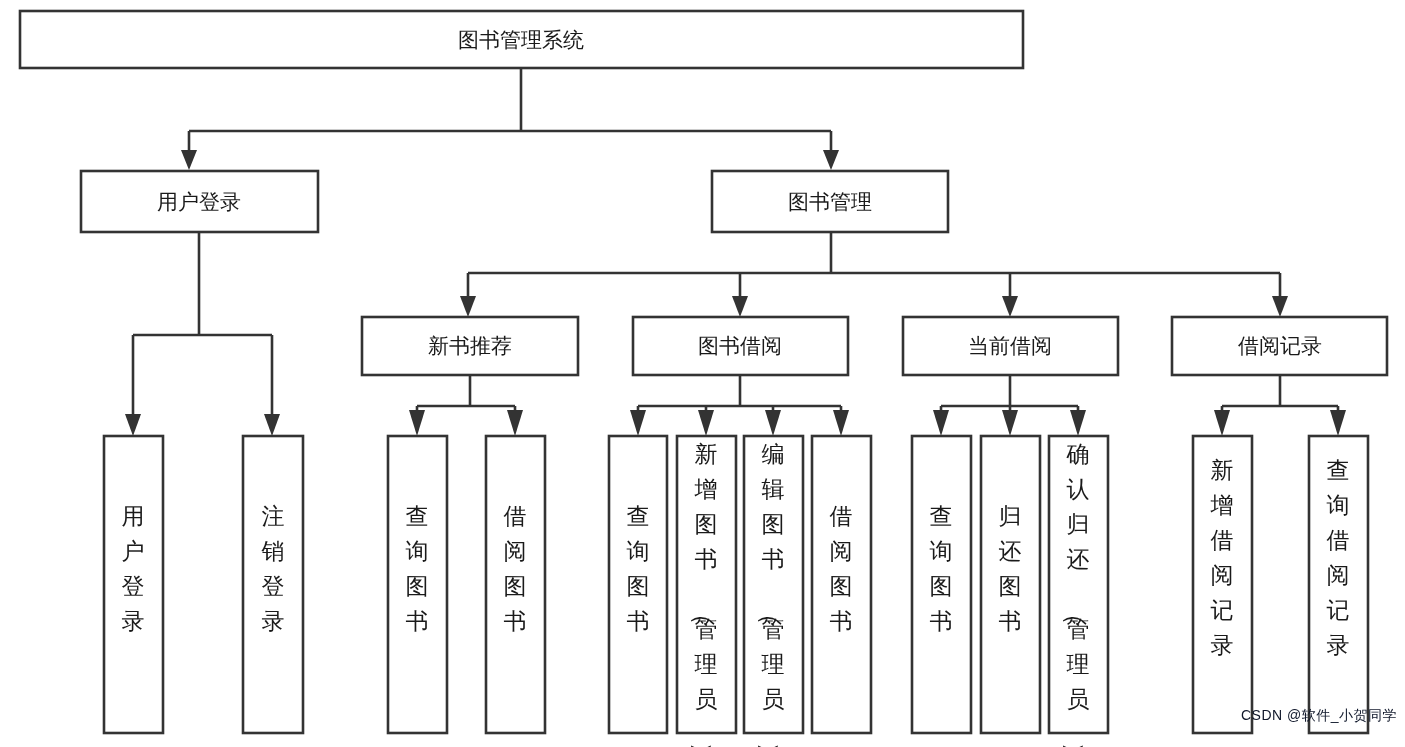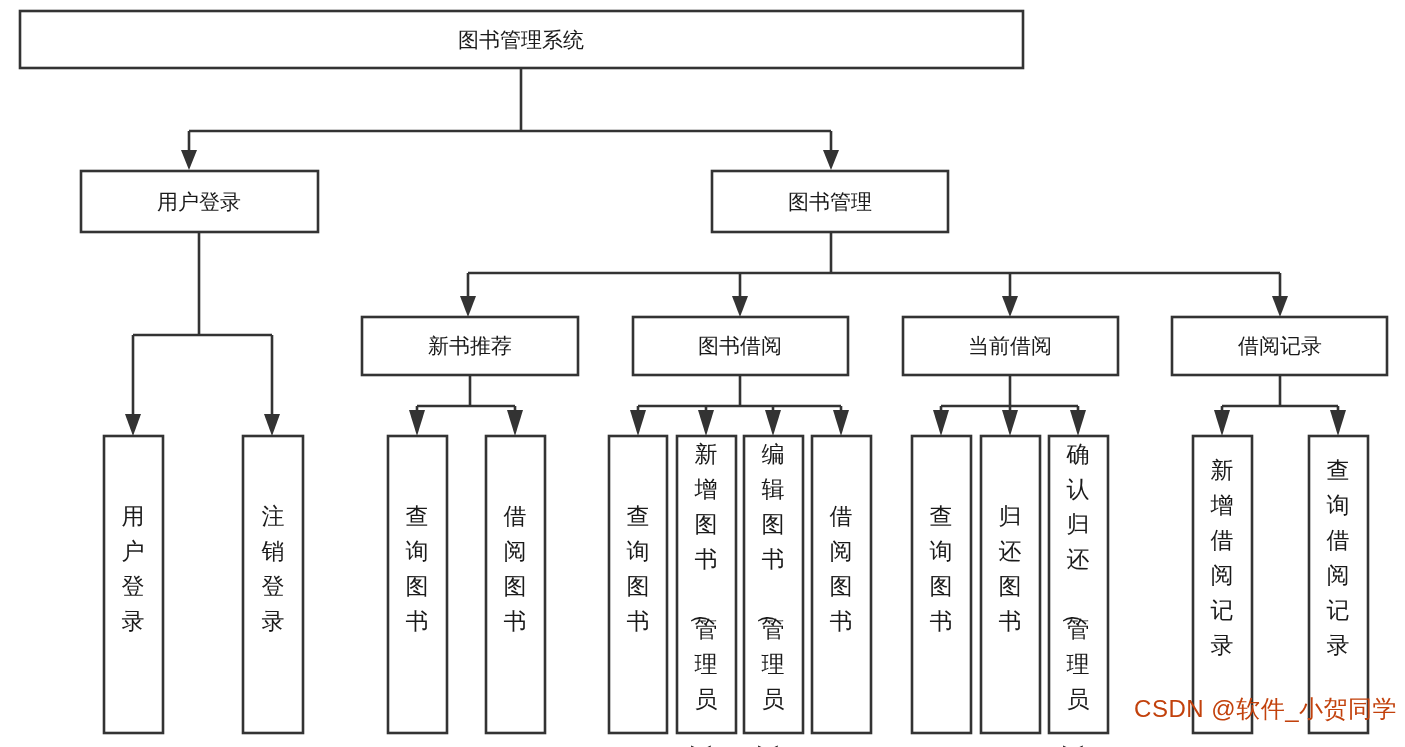--- a/index.html
+++ b/index.html
@@ -53,22 +53,22 @@
     fill: #1a1a1a;
     font-family: "Liberation Sans", "DejaVu Sans", sans-serif;
     font-size: 23px;
     text-anchor: middle;
   }
   .watermark {
     position: absolute;
     right: 8px;
     bottom: 4px;
     font-family: "Liberation Sans", "DejaVu Sans", sans-serif;
-    font-size: 24px;
-    color: #c2410c;
+    font-size: 14px;
+    color: #0f172a;
     white-space: nowrap;
     letter-spacing: 0.5px;
     user-select: none;
   }
 </style>
 </head>
 <body>
 
 <div id="diagram-root">
 

